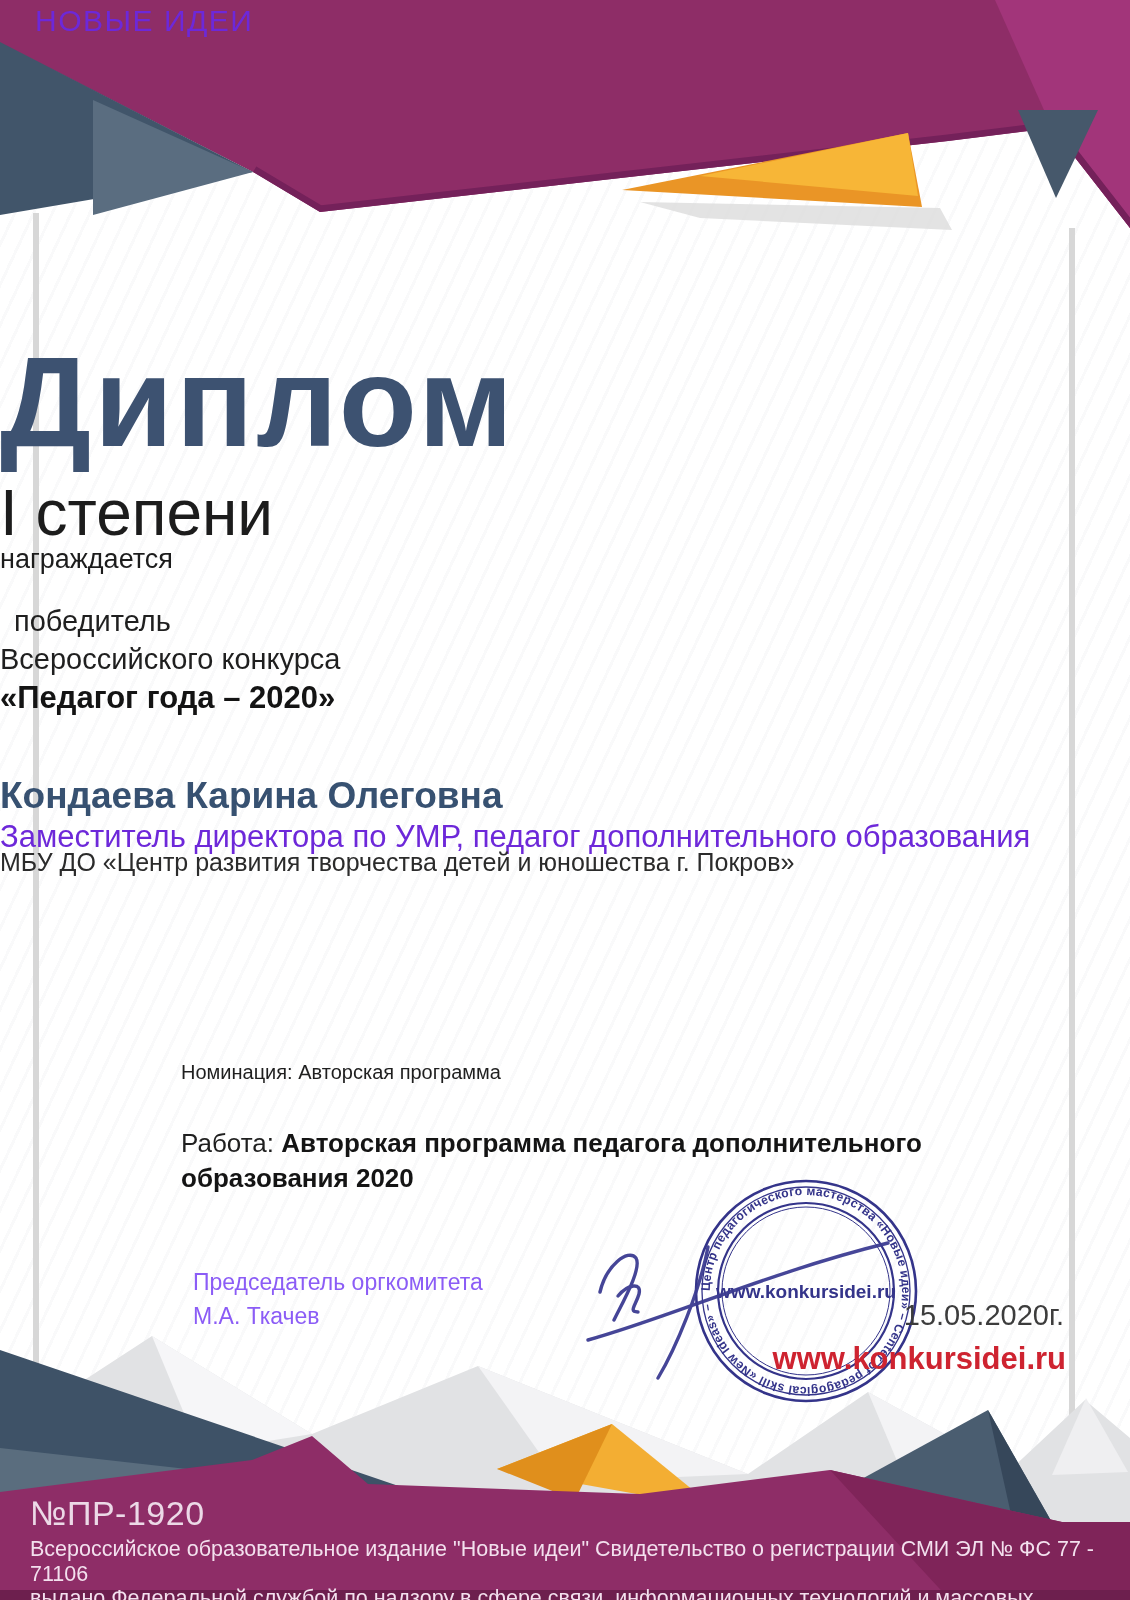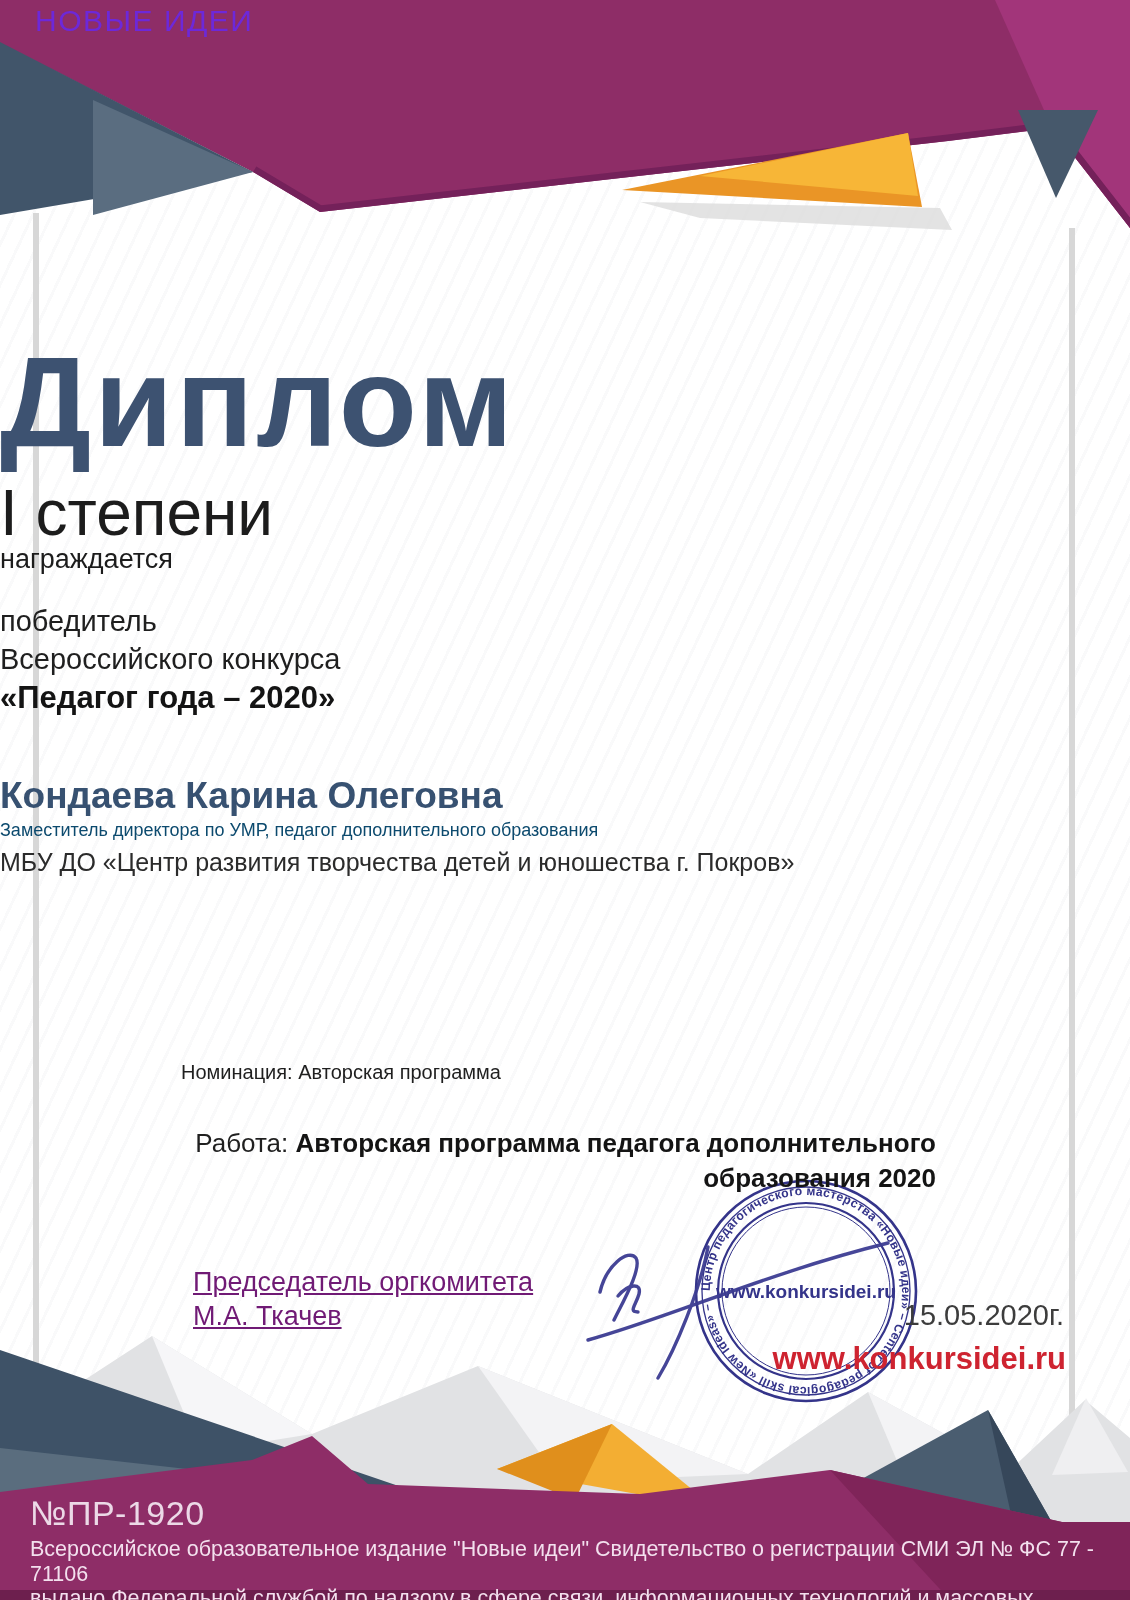--- a/index.html
+++ b/index.html
@@ -17,30 +17,30 @@
   .txt{position:absolute;z-index:2;margin:0;}
   .center{left:0;right:0;}
   .logo{
     top:4px;left:35px;color:#6d28d9;font-size:30px;font-weight:400;letter-spacing:1.5px;
   }
   .title{
     top:338px;font-size:128px;font-weight:700;letter-spacing:3px;color:#3d5271;line-height:1;
   }
   .degree{top:481px;font-size:64px;font-weight:400;color:#1c1c1c;line-height:1;}
   .awarded{top:546px;font-size:27px;color:#1c1c1c;line-height:1;}
-  .winner1{top:607px;font-size:29px;color:#1f1f1f;line-height:1;}
+  .winner1{top:607px;font-size:29px;color:#1f1f1f;line-height:1;padding-left:14px;}
   .winner2{top:645px;font-size:29px;color:#1f1f1f;line-height:1;}
   .contest{top:682px;font-size:31px;font-weight:700;color:#141414;line-height:1;}
   .name{top:777px;font-size:37px;font-weight:700;color:#375171;line-height:1;}
-  .position{top:821px;font-size:18px;color:#0c4a6e;line-height:1;}
+  .position{top:821px;font-size:31px;color:#6d28d9;line-height:1;}
   .org{top:850px;font-size:25px;color:#2b2b2b;line-height:1;}
   .nomination{top:1062px;left:181px;font-size:20px;color:#1f1f1f;line-height:1;}
-  .work{top:1126px;left:181px;width:755px;font-size:26px;color:#1f1f1f;line-height:35px;text-align:right;}
+  .work{top:1126px;left:181px;width:755px;font-size:26px;color:#1f1f1f;line-height:35px;}
   .work b{font-weight:700;color:#141414;}
-  .chairman{top:1265px;left:193px;font-size:27px;color:#701a75;line-height:34px;text-decoration:underline;}
+  .chairman{top:1265px;left:193px;font-size:23px;color:#8b5cf6;line-height:34px;}
   .date{top:1301px;right:66px;font-size:29px;color:#3c3c3c;line-height:1;}
   .site{top:1343px;right:64px;font-size:31px;font-weight:700;color:#ce2330;line-height:1;text-decoration:none;}
   .certnum{top:1496px;left:30px;font-size:34px;color:#ecd9e7;line-height:1;letter-spacing:0.5px;}
   .footnote{top:1537px;left:30px;width:1085px;font-size:21.5px;color:#f3e0ee;line-height:24.5px;}
   .stamp-ring-font{font-size:12.5px;font-weight:600;fill:#34348a;letter-spacing:0.4px;}
   .stamp-center-font{font-size:19px;font-weight:700;fill:#34348a;}
 </style>
 </head>
 <body>
 

